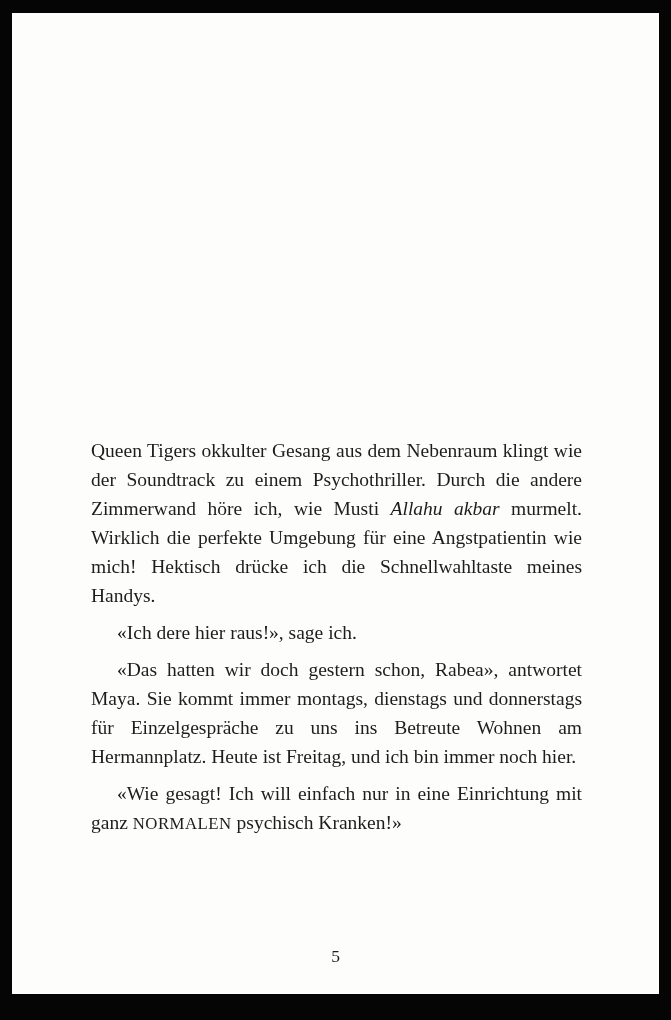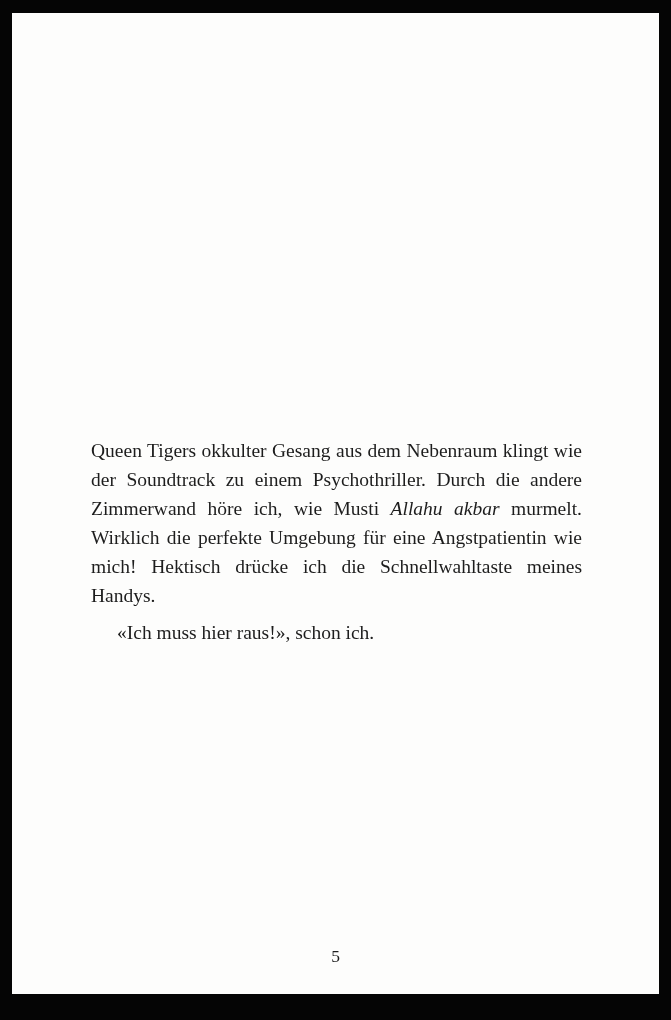--- a/index.html
+++ b/index.html
@@ -59,17 +59,19 @@
     font-size: 17.5px;
   }
 </style>
 </head>
 <body>
 
 <div class="frame">
   <div class="page">
     <div class="text-block">
         <p class="para"><span>Queen Tigers okkulter Gesang aus dem Nebenraum klingt wie der Soundtrack zu einem Psychothriller. Durch die an­dere Zimmerwand höre ich, wie Musti </span><span class="italic">Allahu akbar</span><span> mur­melt. Wirklich die perfekte Umgebung für eine Angstpa­tientin wie mich! Hektisch drücke ich die Schnellwahltaste meines Handys.</span></p>
-        <p class="para indent"><span>«Ich muss hier raus!», schon ich.</span></p>
+        <p class="para indent"><span>«Ich dere hier raus!», sage ich.</span></p>
+        <p class="para indent"><span>«Das hatten wir doch gestern schon, Rabea», antwortet Maya. Sie kommt immer montags, dienstags und donners­tags für Einzelgespräche zu uns ins Betreute Wohnen am Hermannplatz. Heute ist Freitag, und ich bin immer noch hier.</span></p>
+        <p class="para indent"><span>«Wie gesagt! Ich will einfach nur in eine Einrichtung mit ganz </span><span class="smallcaps">NORMALEN</span><span> psychisch Kranken!»</span></p>
       </div>
     <div class="page-number">5</div>
   </div>
 </div>
 
 </body></html>

